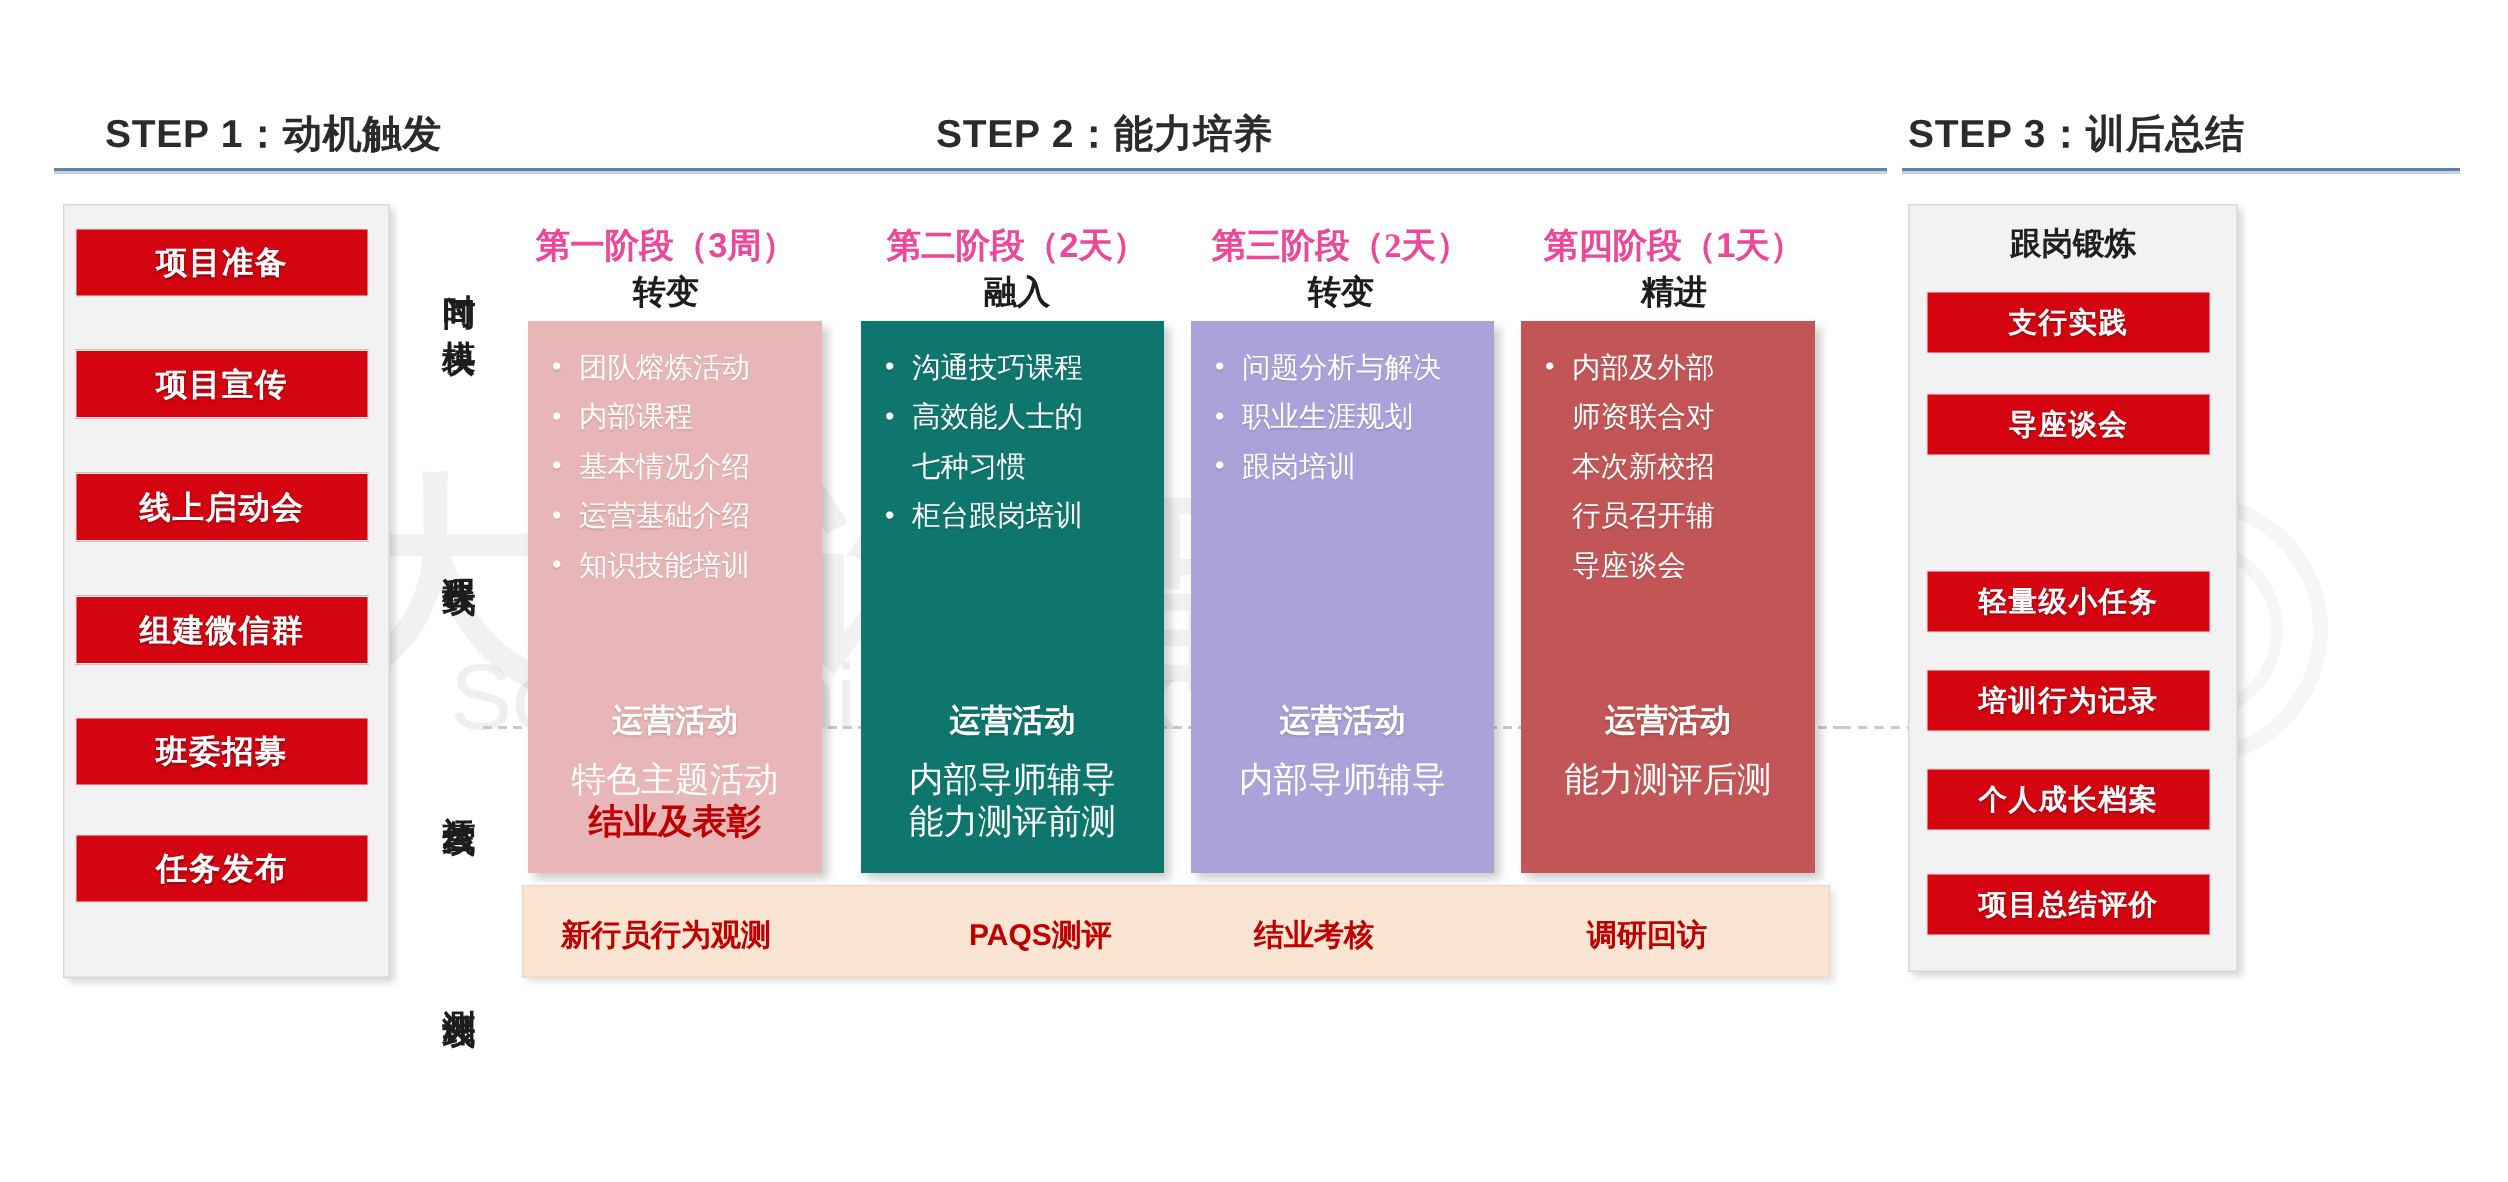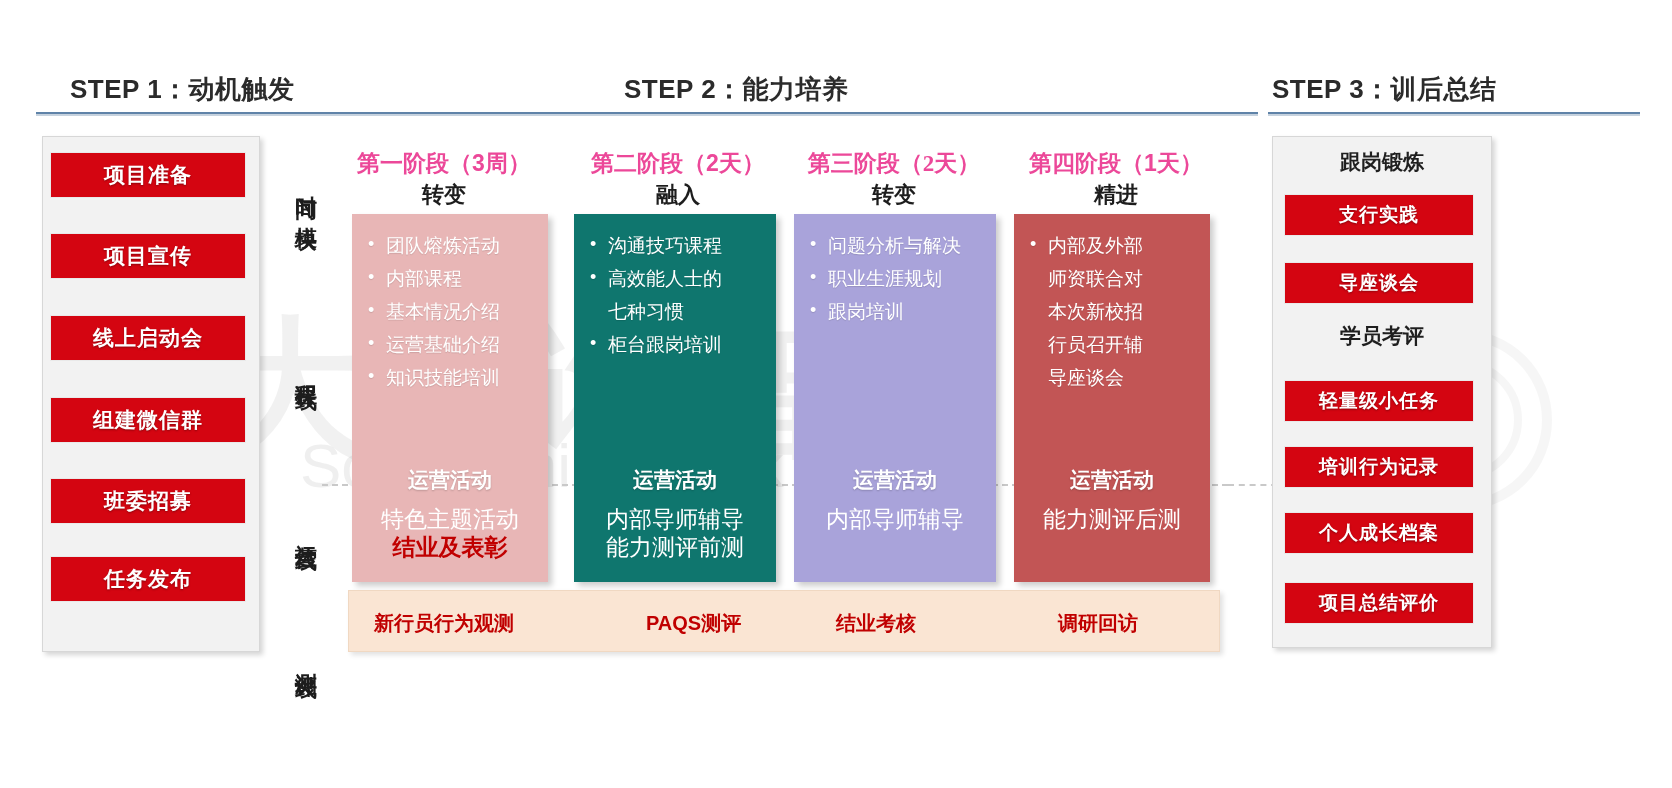--- a/index.html
+++ b/index.html
@@ -223,19 +223,18 @@
   <div id="assess-band"></div>
   <div class="assess-item" style="left:374px;  top:610px;">新行员行为观测</div>
   <div class="assess-item" style="left:646px;  top:610px;">PAQS测评</div>
   <div class="assess-item" style="left:836px;  top:610px;">结业考核</div>
   <div class="assess-item" style="left:1058px; top:610px;">调研回访</div>
 
   <div class="panel" id="right-panel"></div>
   <div class="sec-label" style="left:1272px; top:148px;">跟岗锻炼</div>
   <div class="redbar right-item" style="top:194px;">支行实践</div>
   <div class="redbar right-item" style="top:262px;">导座谈会</div>
-  <div class="sec-label" style="left:1272px; top:322px;">学员考评</div>
   <div class="redbar right-item" style="top:380px;">轻量级小任务</div>
   <div class="redbar right-item" style="top:446px;">培训行为记录</div>
   <div class="redbar right-item" style="top:582px;">项目总结评价</div>
   <div class="redbar right-item" style="top:512px;">个人成长档案</div>
 
 </div>
 
 </body></html>

